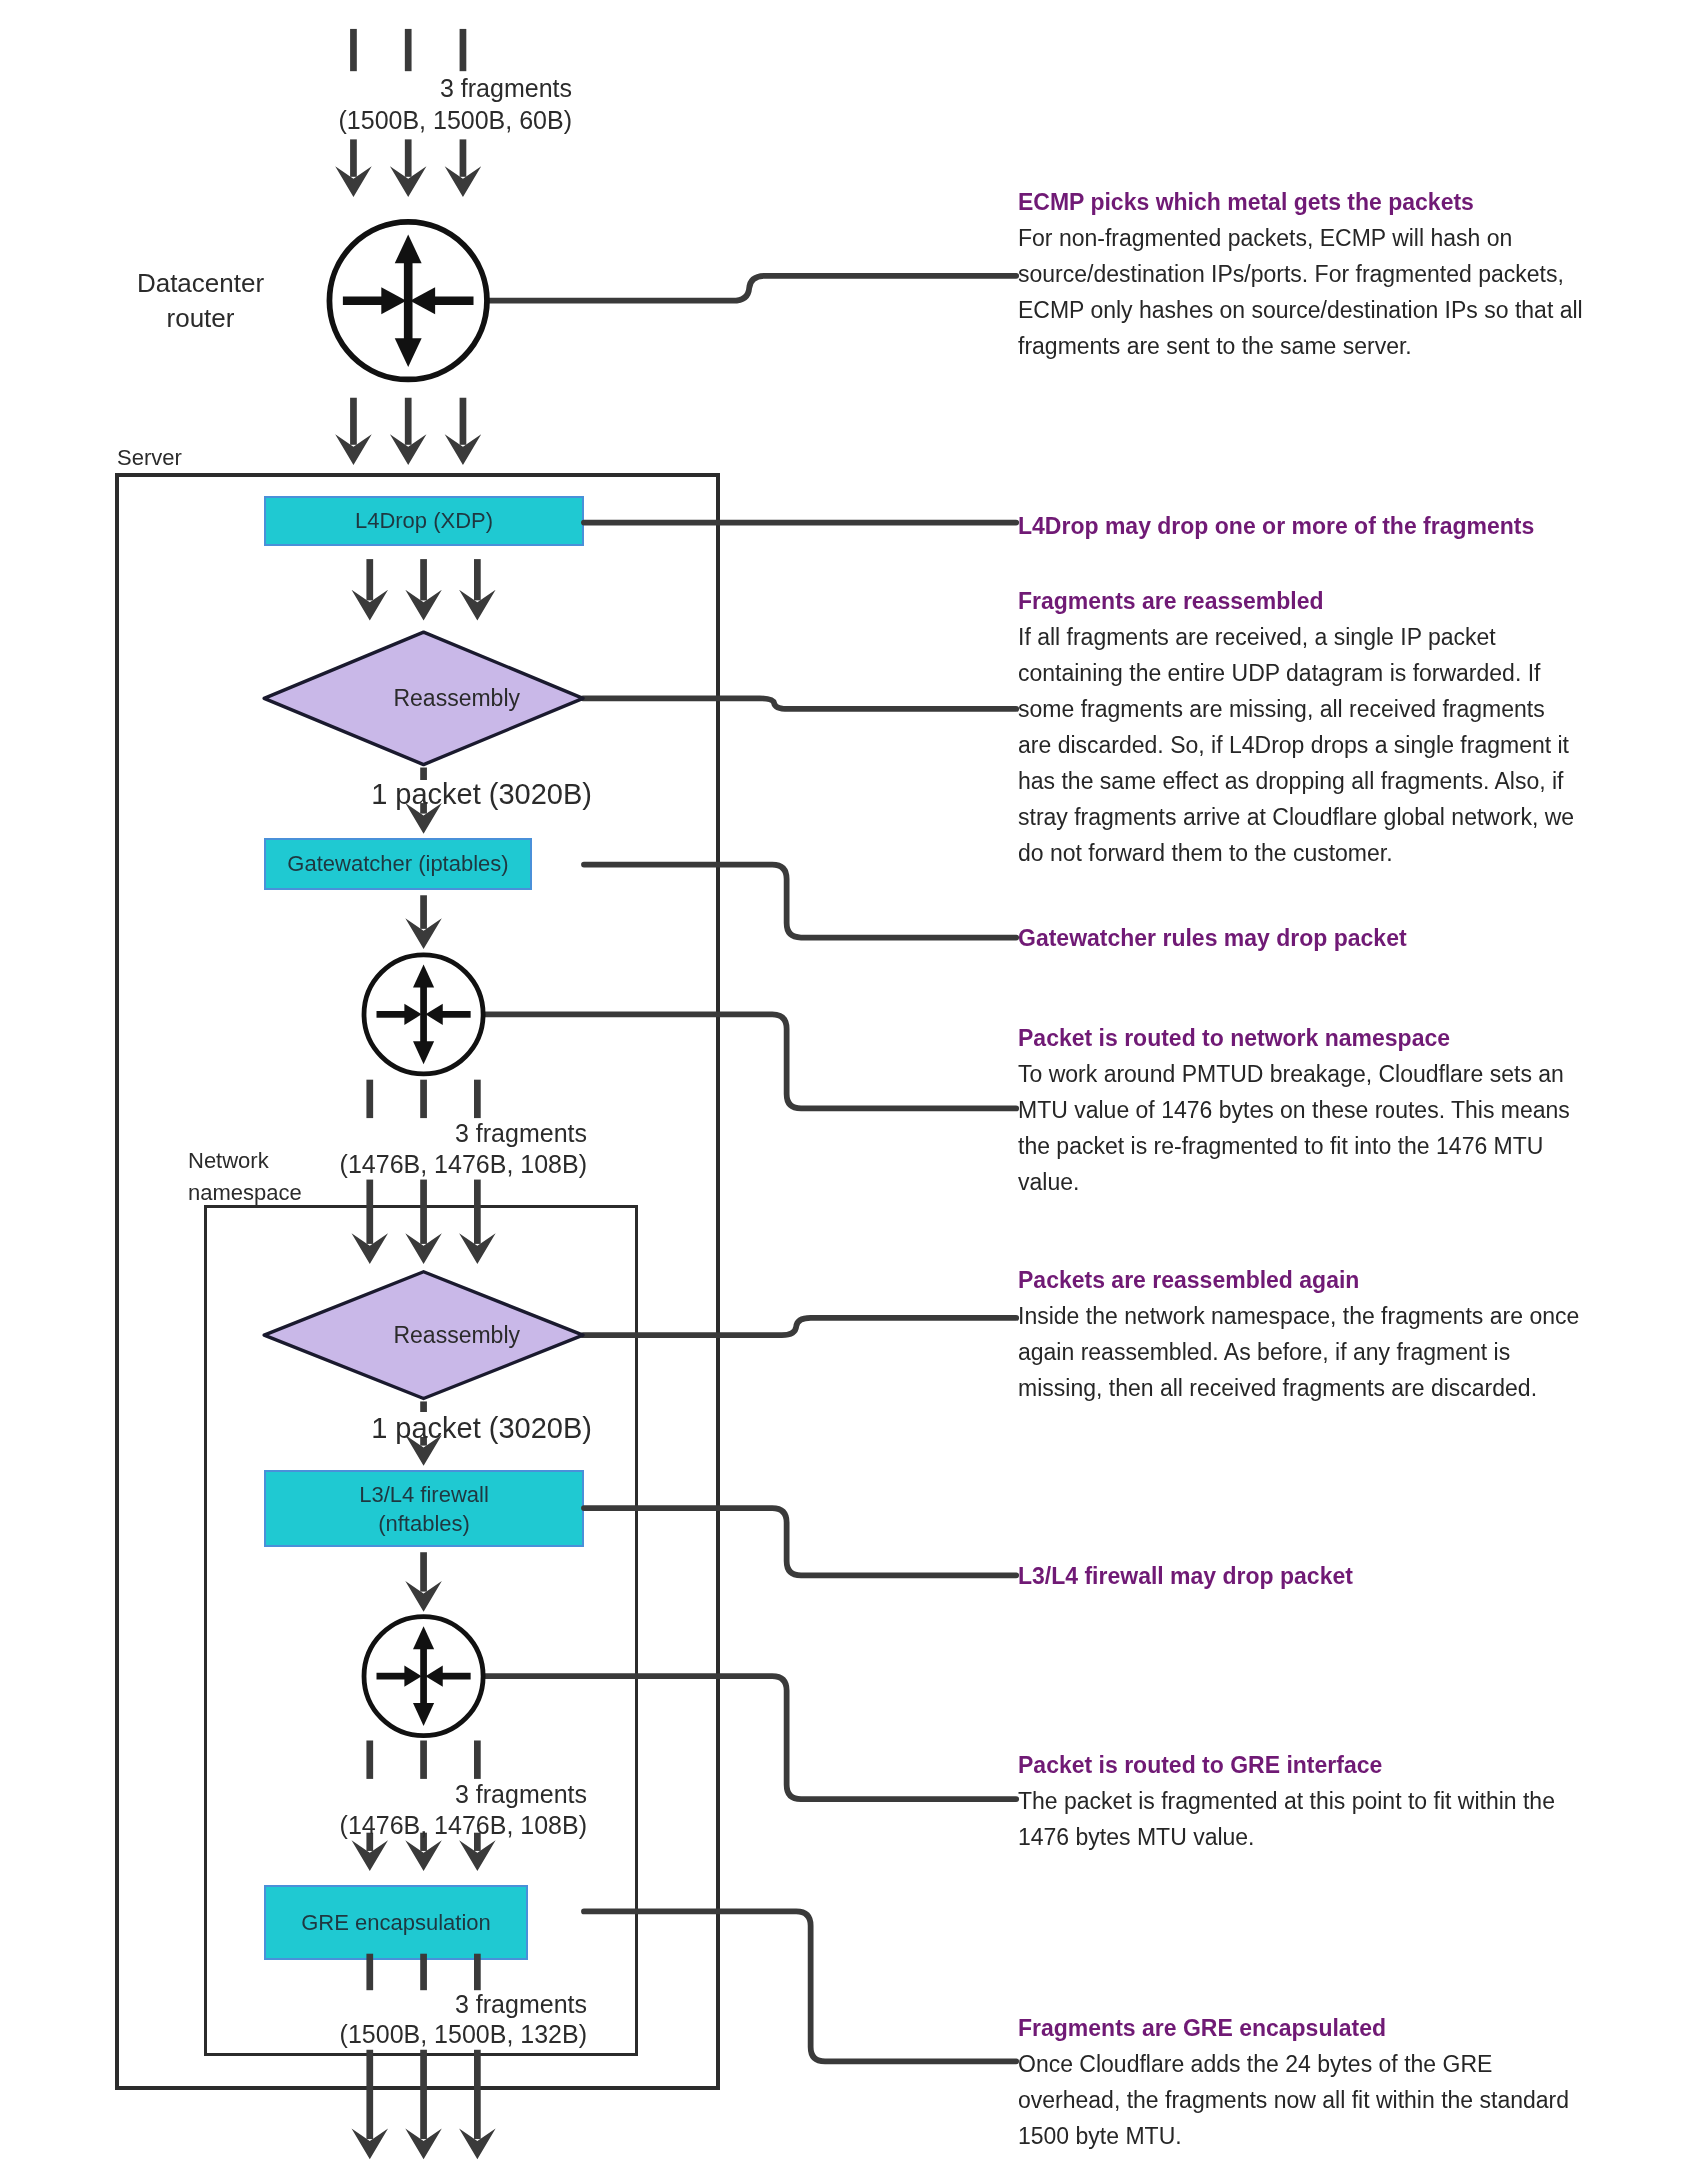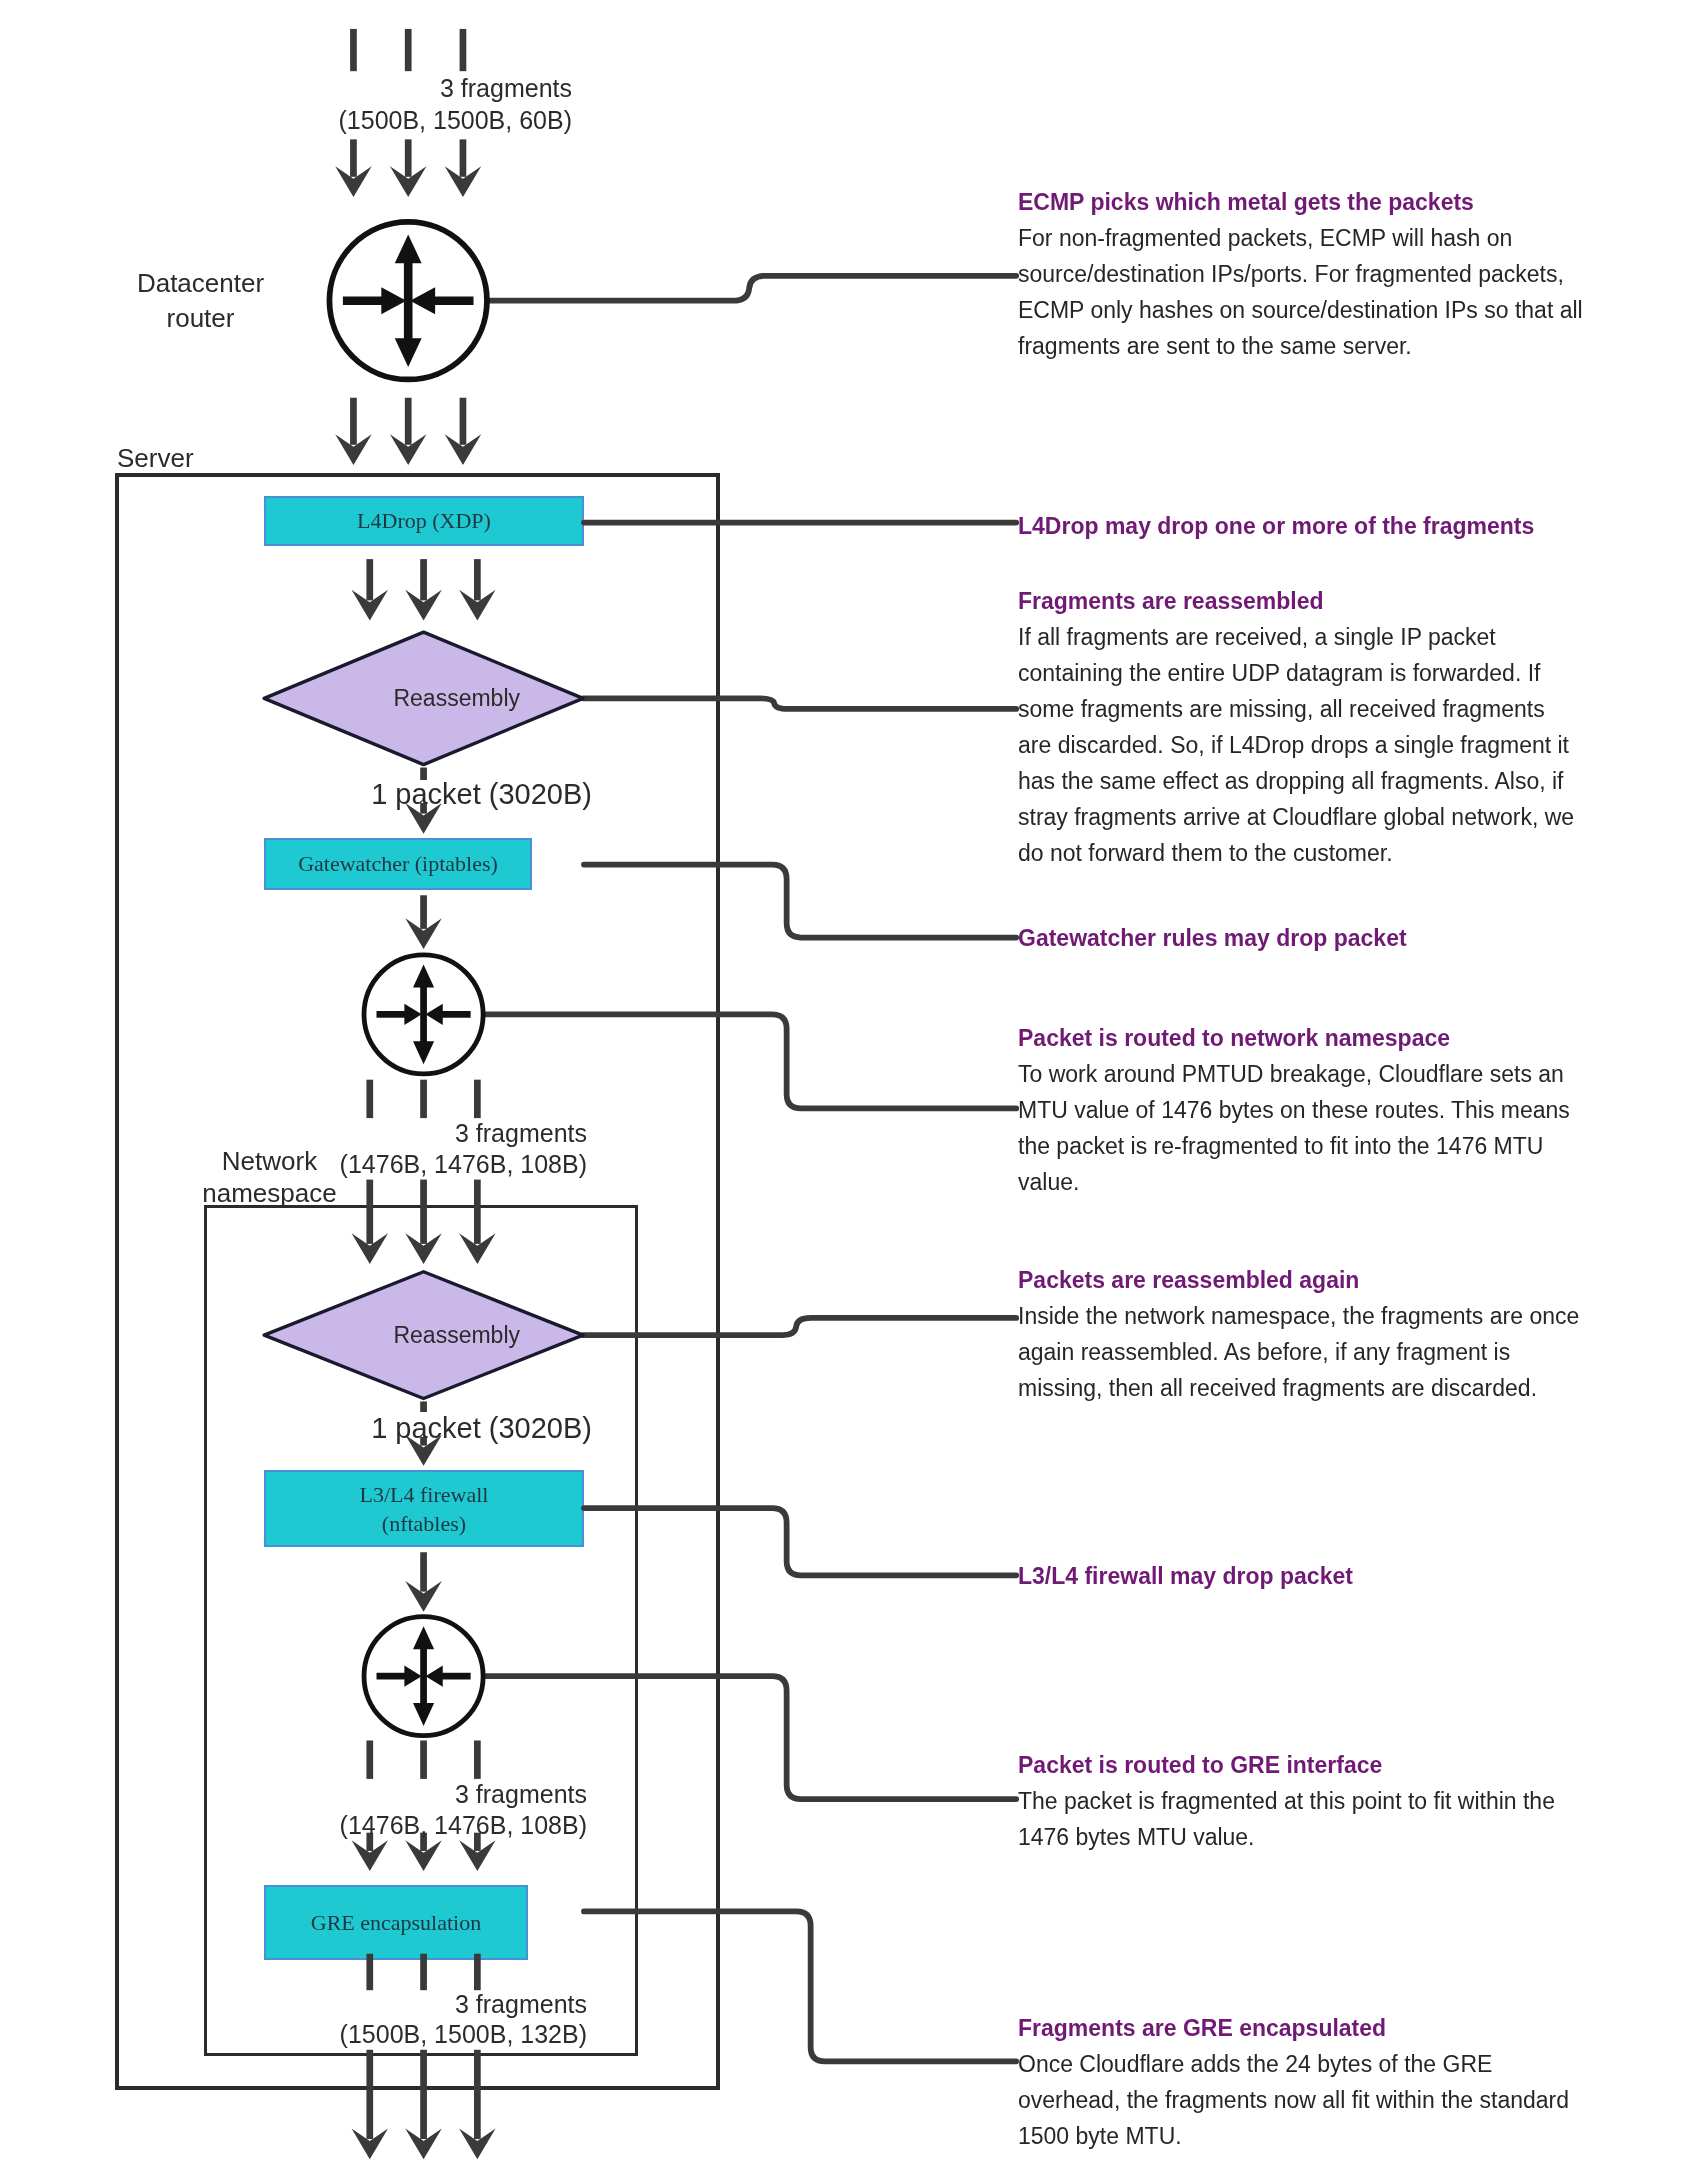--- a/index.html
+++ b/index.html
@@ -6,33 +6,33 @@
   .stage{position:relative;width:1701px;height:2168px;background:#fff;
          font-family:"Liberation Sans",sans-serif;overflow:hidden;}
   .abs{position:absolute;}
   svg.layer{position:absolute;left:0;top:0;width:1701px;height:2168px;z-index:5;}
   .frame{position:absolute;background:transparent;z-index:2;box-sizing:border-box;}
   .server-frame{left:115px;top:473px;width:605px;height:1617px;border:4.8px solid var(--box_border);}
   .ns-frame{left:204px;top:1205px;width:434px;height:851px;border:3.8px solid var(--box_border);}
   .node{position:absolute;z-index:4;box-sizing:border-box;display:flex;flex-direction:column;
         justify-content:center;text-align:center;
         background:var(--cyan);border:2.9px solid var(--cyan_border);
-        font-size:22px;color:var(--node_text);font-family:Liberation Serif, serif;}
+        font-size:22px;color:var(--node_text);}
   .node-l4drop{left:264px;top:496px;width:320px;height:50px;}
   .node-gatewatcher{left:264px;top:838px;width:268px;height:52px;}
   .node-firewall{left:264px;top:1470px;width:320px;height:77px;}
   .node-gre{left:264px;top:1873px;width:264px;height:75px;margin-top:12px;}
   .node-line{font-size:22px;line-height:29px;color:var(--node_text);white-space:nowrap;}
   .lbl{position:absolute;z-index:6;color:var(--label);}
   .center{text-align:right;}
   .diamond-lbl{font-size:23px;line-height:27px;width:192px;}
   .frag{font-size:25px;line-height:29px;width:327px;white-space:nowrap;}
   .packet{font-size:29px;line-height:33px;width:336px;white-space:nowrap;}
   .dc-line{font-size:26px;line-height:35px;text-align:center;color:#2b2b2b;}
-  .small-lbl{font-size:26px;line-height:32px;color:#2b2b2b;text-align:center;}
+  .small-lbl{font-size:22px;line-height:32px;color:#2b2b2b;}
   .ann{position:absolute;left:1018px;width:672px;z-index:6;}
   .ann-title{font-weight:bold;font-size:23px;line-height:36px;color:#701a75;white-space:nowrap;}
   .ann-line{font-size:23px;line-height:36px;color:var(--text_dark);white-space:nowrap;}
 </style>
 </head>
 <body>
 
 <div class="stage">
 
   <div class="frame server-frame"></div>

